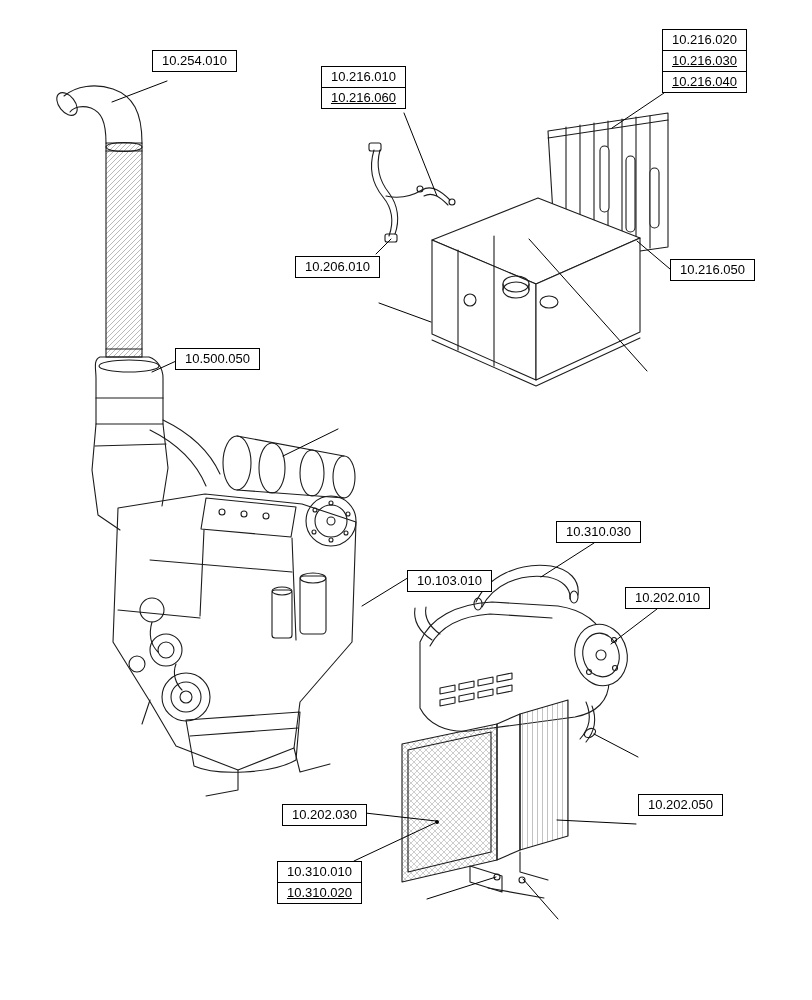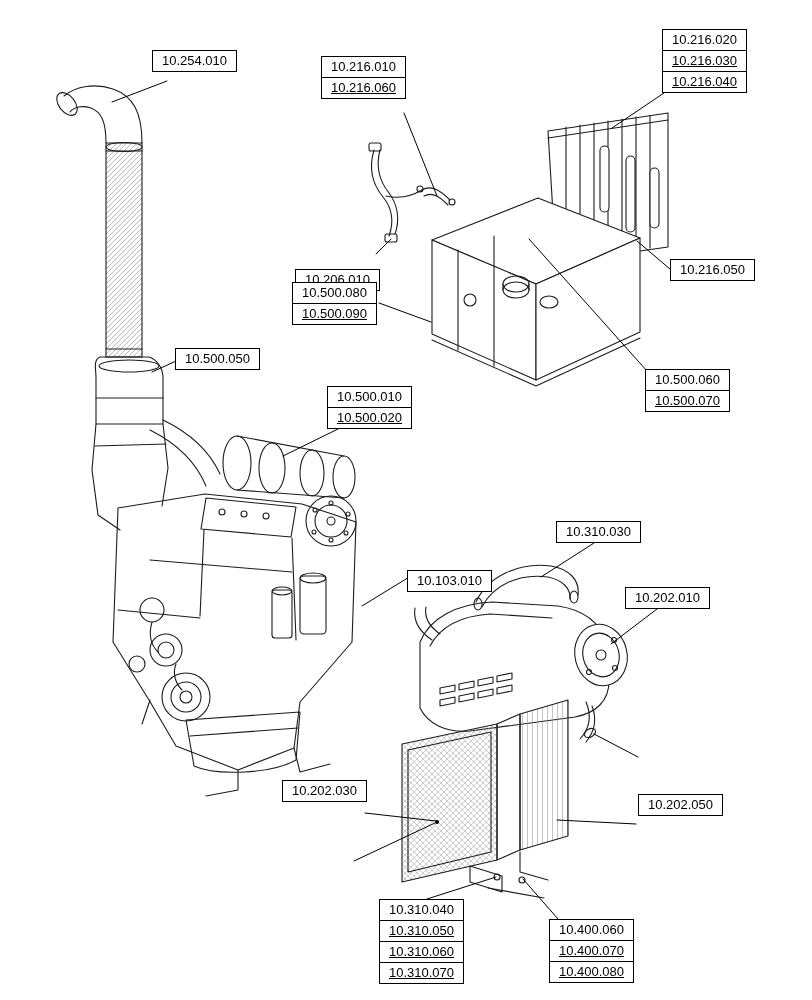--- a/index.html
+++ b/index.html
@@ -214,86 +214,67 @@
         <line x1="558" y1="919" x2="523" y2="879"></line>
         <circle cx="437" cy="822" r="2" fill="#000" stroke="none"></circle>
       </g>
     </g>
   </svg>
 
   <div class="callout-group" style="left:152px; top:50px">
     <div class="callout">10.254.010</div>
   </div>
 
-  <div class="callout-group" style="left:321px; top:56px">
+  <div class="callout-group" style="left:321px; top:66px">
     <div class="callout">10.216.010</div>
     <div class="callout">10.216.060</div>
   </div>
 
   <div class="callout-group" style="left:662px; top:29px">
     <div class="callout">10.216.020</div>
     <div class="callout">10.216.030</div>
     <div class="callout">10.216.040</div>
   </div>
 
   <div class="callout-group" style="left:670px; top:259px">
     <div class="callout">10.216.050</div>
   </div>
 
-  <div class="callout-group" style="left:295px; top:269px">
+  <div class="callout-group" style="left:295px; top:256px">
     <div class="callout">10.206.010</div>
   </div>
 
-  <div class="callout-group" style="left:292px; top:282px">
-    <div class="callout">10.500.080</div>
-    <div class="callout">10.500.090</div>
-  </div>
 
   <div class="callout-group" style="left:175px; top:348px">
     <div class="callout">10.500.050</div>
   </div>
 
-  <div class="callout-group" style="left:327px; top:386px">
-    <div class="callout">10.500.010</div>
-    <div class="callout">10.500.020</div>
-  </div>
-
-  <div class="callout-group" style="left:645px; top:369px">
-    <div class="callout">10.500.060</div>
-    <div class="callout">10.500.070</div>
-  </div>
+
 
   <div class="callout-group" style="left:556px; top:521px">
     <div class="callout">10.310.030</div>
   </div>
 
   <div class="callout-group" style="left:407px; top:570px">
     <div class="callout">10.103.010</div>
   </div>
 
   <div class="callout-group" style="left:625px; top:587px">
     <div class="callout">10.202.010</div>
   </div>
 
   <div class="callout-group" style="left:638px; top:794px">
     <div class="callout">10.202.050</div>
   </div>
 
-  <div class="callout-group" style="left:282px; top:780px">
+  <div class="callout-group" style="left:282px; top:804px">
     <div class="callout">10.202.030</div>
   </div>
 
 
-
-  <div class="callout-group" style="left:379px; top:899px">
-    <div class="callout">10.310.040</div>
-    <div class="callout">10.310.050</div>
-    <div class="callout">10.310.060</div>
-    <div class="callout">10.310.070</div>
-  </div>
-
-  <div class="callout-group" style="left:549px; top:919px">
-    <div class="callout">10.400.060</div>
-    <div class="callout">10.400.070</div>
-    <div class="callout">10.400.080</div>
-  </div>
+  <div class="callout-group" style="left:277px; top:861px">
+    <div class="callout">10.310.010</div>
+    <div class="callout">10.310.020</div>
+  </div>
+
+
 
 </div>
 
 </body></html>

